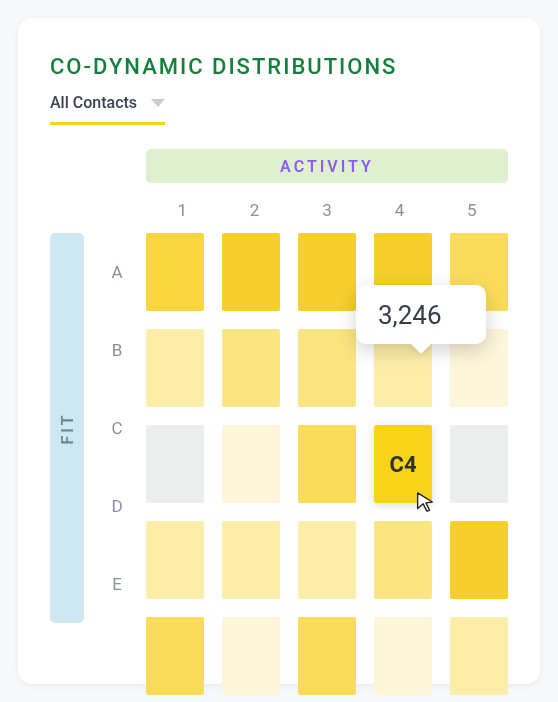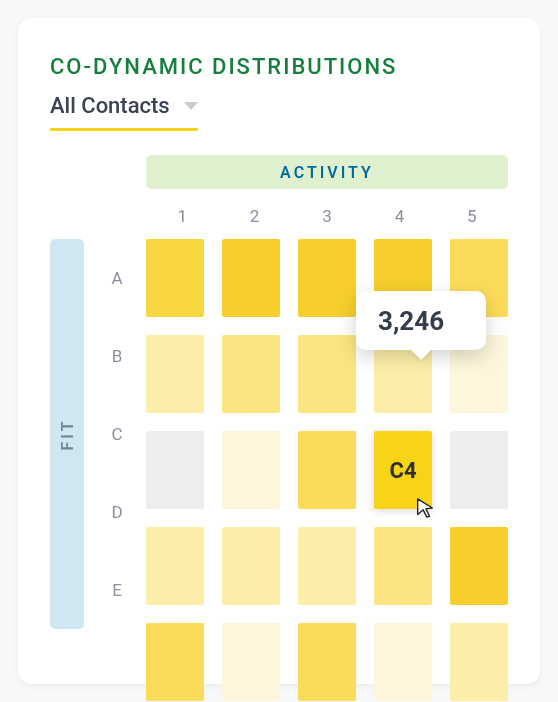--- a/index.html
+++ b/index.html
@@ -27,21 +27,21 @@
   }
   .filter-row {
     display: inline-flex;
     align-items: center;
     gap: 14px;
     border-bottom: 3px solid #f7d418;
     padding-bottom: 10px;
     cursor: pointer;
   }
   .filter-label {
-    font-size: 22px;
+    font-size: 16px;
     color: #3b4254;
     font-weight: 500;
   }
   .caret {
     width: 0; height: 0;
     border-left: 7px solid transparent;
     border-right: 7px solid transparent;
     border-top: 8px solid #c9ccd2;
   }
 
@@ -57,21 +57,21 @@
     left: 96px;
     right: 0;
     height: 34px;
     background: #def0ce;
     border-radius: 5px;
     display: flex;
     align-items: center;
     justify-content: center;
     font-size: 16px;
     letter-spacing: 3px;
-    color: #0369a1;
+    color: #8b5cf6;
     font-weight: 600;
     text-align: right;
   }
   .fit-header {
     position: absolute;
     top: 84px;
     left: 0;
     width: 34px;
     height: 390px;
     background: #cfe7f0;
@@ -168,21 +168,21 @@
     position: absolute;
     background: #ffffff;
     border-radius: 10px;
     box-shadow: 0 6px 20px rgba(0,0,0,0.18);
     padding: 16px 22px 14px 22px;
     z-index: 5;
     min-width: 130px;
   }
   .tooltip .val {
     font-size: 26px;
-    font-weight: 700;
+    font-weight: 400;
     color: #353c4a;
     line-height: 1.1;
   }
   .tooltip .lbl {
     font-size: 17px;
     color: #7a8090;
     margin-top: 2px;
   }
   .tooltip::after {
     content: "";

